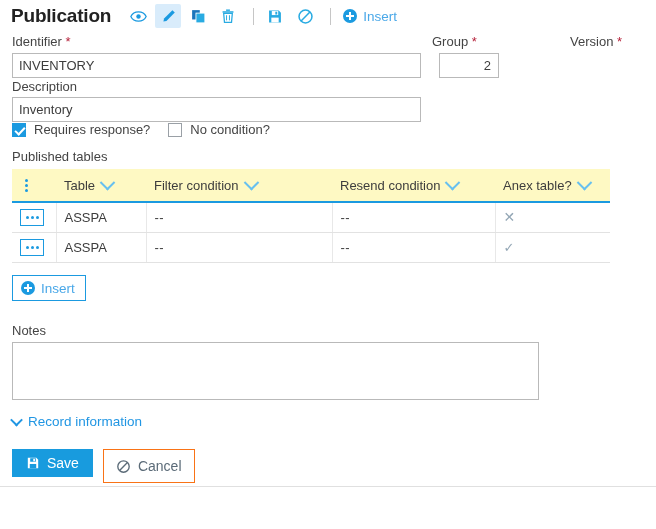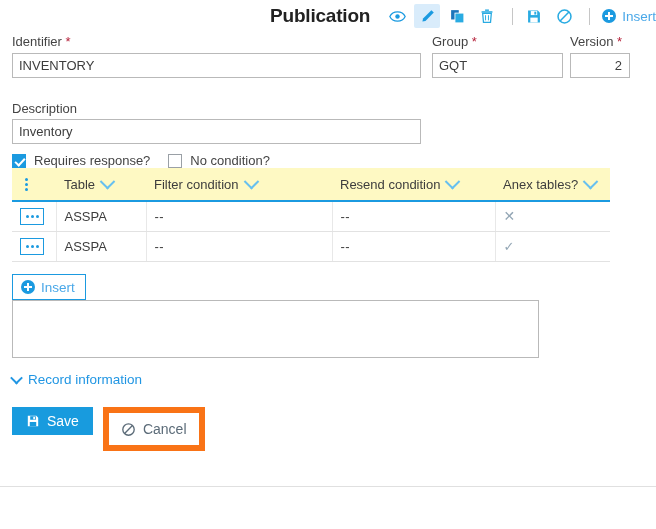--- a/index.html
+++ b/index.html
@@ -16,21 +16,20 @@
     overflow: hidden;
     position: relative;
   }
 
   
   .header-bar {
     display: flex;
     align-items: center;
     height: 28px;
     padding: 2px 0 0 11px;
-    justify-content: flex-end;
   }
   .page-title {
     font-size: 19px;
     font-weight: bold;
     color: #222222;
     letter-spacing: -0.2px;
     margin-right: 14px;
     line-height: 22px;
   }
   .tool-btn {
@@ -103,21 +102,20 @@
   .fld-identifier { width: 409px; }
   .fld-group { width: 131px; }
   .fld-version { width: 60px; text-align: right; padding-right: 7px; }
   .col-gap-1 { width: 11px; }
   .col-gap-2 { width: 7px; }
   .fld-description { width: 409px; }
 
   .check-row {
     display: flex;
     align-items: center;
-    margin-top: 9px;
   }
   .cb {
     width: 14px; height: 14px;
     box-sizing: border-box;
     border: 1px solid #9aa0a6;
     background: #ffffff;
     flex: none;
     position: relative;
     cursor: pointer;
   }
@@ -306,21 +304,21 @@
     cursor: pointer;
   }
   .btn-secondary {
     display: inline-flex;
     align-items: center;
     gap: 7px;
     height: 28px;
     box-sizing: border-box;
     padding: 16px 12px;
     background: #ffffff;
-    border: 6px solid #f97316;
+    border: 1px solid #f97316;
     color: #5b6b78;
     font-size: 14px;
     font-family: "Liberation Sans", sans-serif;
     cursor: pointer;
   }
   svg { display: block; }
 </style>
 </head>
 <body>
 
@@ -405,37 +403,37 @@
       <span class="field-label">
         <span>Version</span>
         <span class="req">*</span>
       </span>
     </div>
   </div>
 
   <div class="row-fields" style="margin-top:1px">
     <input class="txt-input fld-identifier" value="INVENTORY" style="">
     <div class="col-gap-1"></div>
-    <input class="txt-input fld-group" value="GQT" style="">
     <div class="col-gap-2"></div>
     <input class="txt-input fld-version" value="2" style="">
   </div>
 
-  <div style="margin-top:23px">
+  <div style="margin-top:1px">
     <span class="field-label">Description</span>
     <input class="txt-input fld-description" value="Inventory" style="">
   </div>
 
   <div class="check-row">
     <span class="cb checked"></span>
     <span class="check-lbl">Requires response?</span>
     <span class="cb" style="margin-left:18px"></span>
     <span class="check-lbl">No condition?</span>
   </div>
 
+  <div class="section-label">Published tables</div>
 
   <table class="grid">
     <colgroup>
       <col style="width:44px">
       <col style="width:90px">
       <col style="width:186px">
       <col style="width:163px">
       <col style="width:115px">
     </colgroup>
     <thead>
@@ -460,21 +458,21 @@
           </span>
         </th>
         <th>
           <span class="th-inner">
             <span>Resend condition</span>
             <span class="chev"></span>
           </span>
         </th>
         <th>
           <span class="th-inner">
-            <span>Anex tables?</span>
+            <span>Anex table?</span>
             <span class="chev"></span>
           </span>
         </th>
       </tr>
     </thead>
     <tbody>
       <tr>
         <td>
           <span class="row-menu-btn">
               <i></i>
@@ -507,20 +505,21 @@
     </tbody>
   </table>
 
   <div class="insert-wrap">
     <button class="btn-outline">
       <span class="plus-circle"></span>
       <span>Insert</span>
     </button>
   </div>
 
+  <div class="notes-label">Notes</div>
   <textarea class="notes-box" placeholder="" style=""></textarea>
 
   <div class="record-info">
     <span class="chev-down-blue"></span>
     <span>Record information</span>
   </div>
 </div>
 
 <div class="footer-rule" style="top:470px"></div>
 

